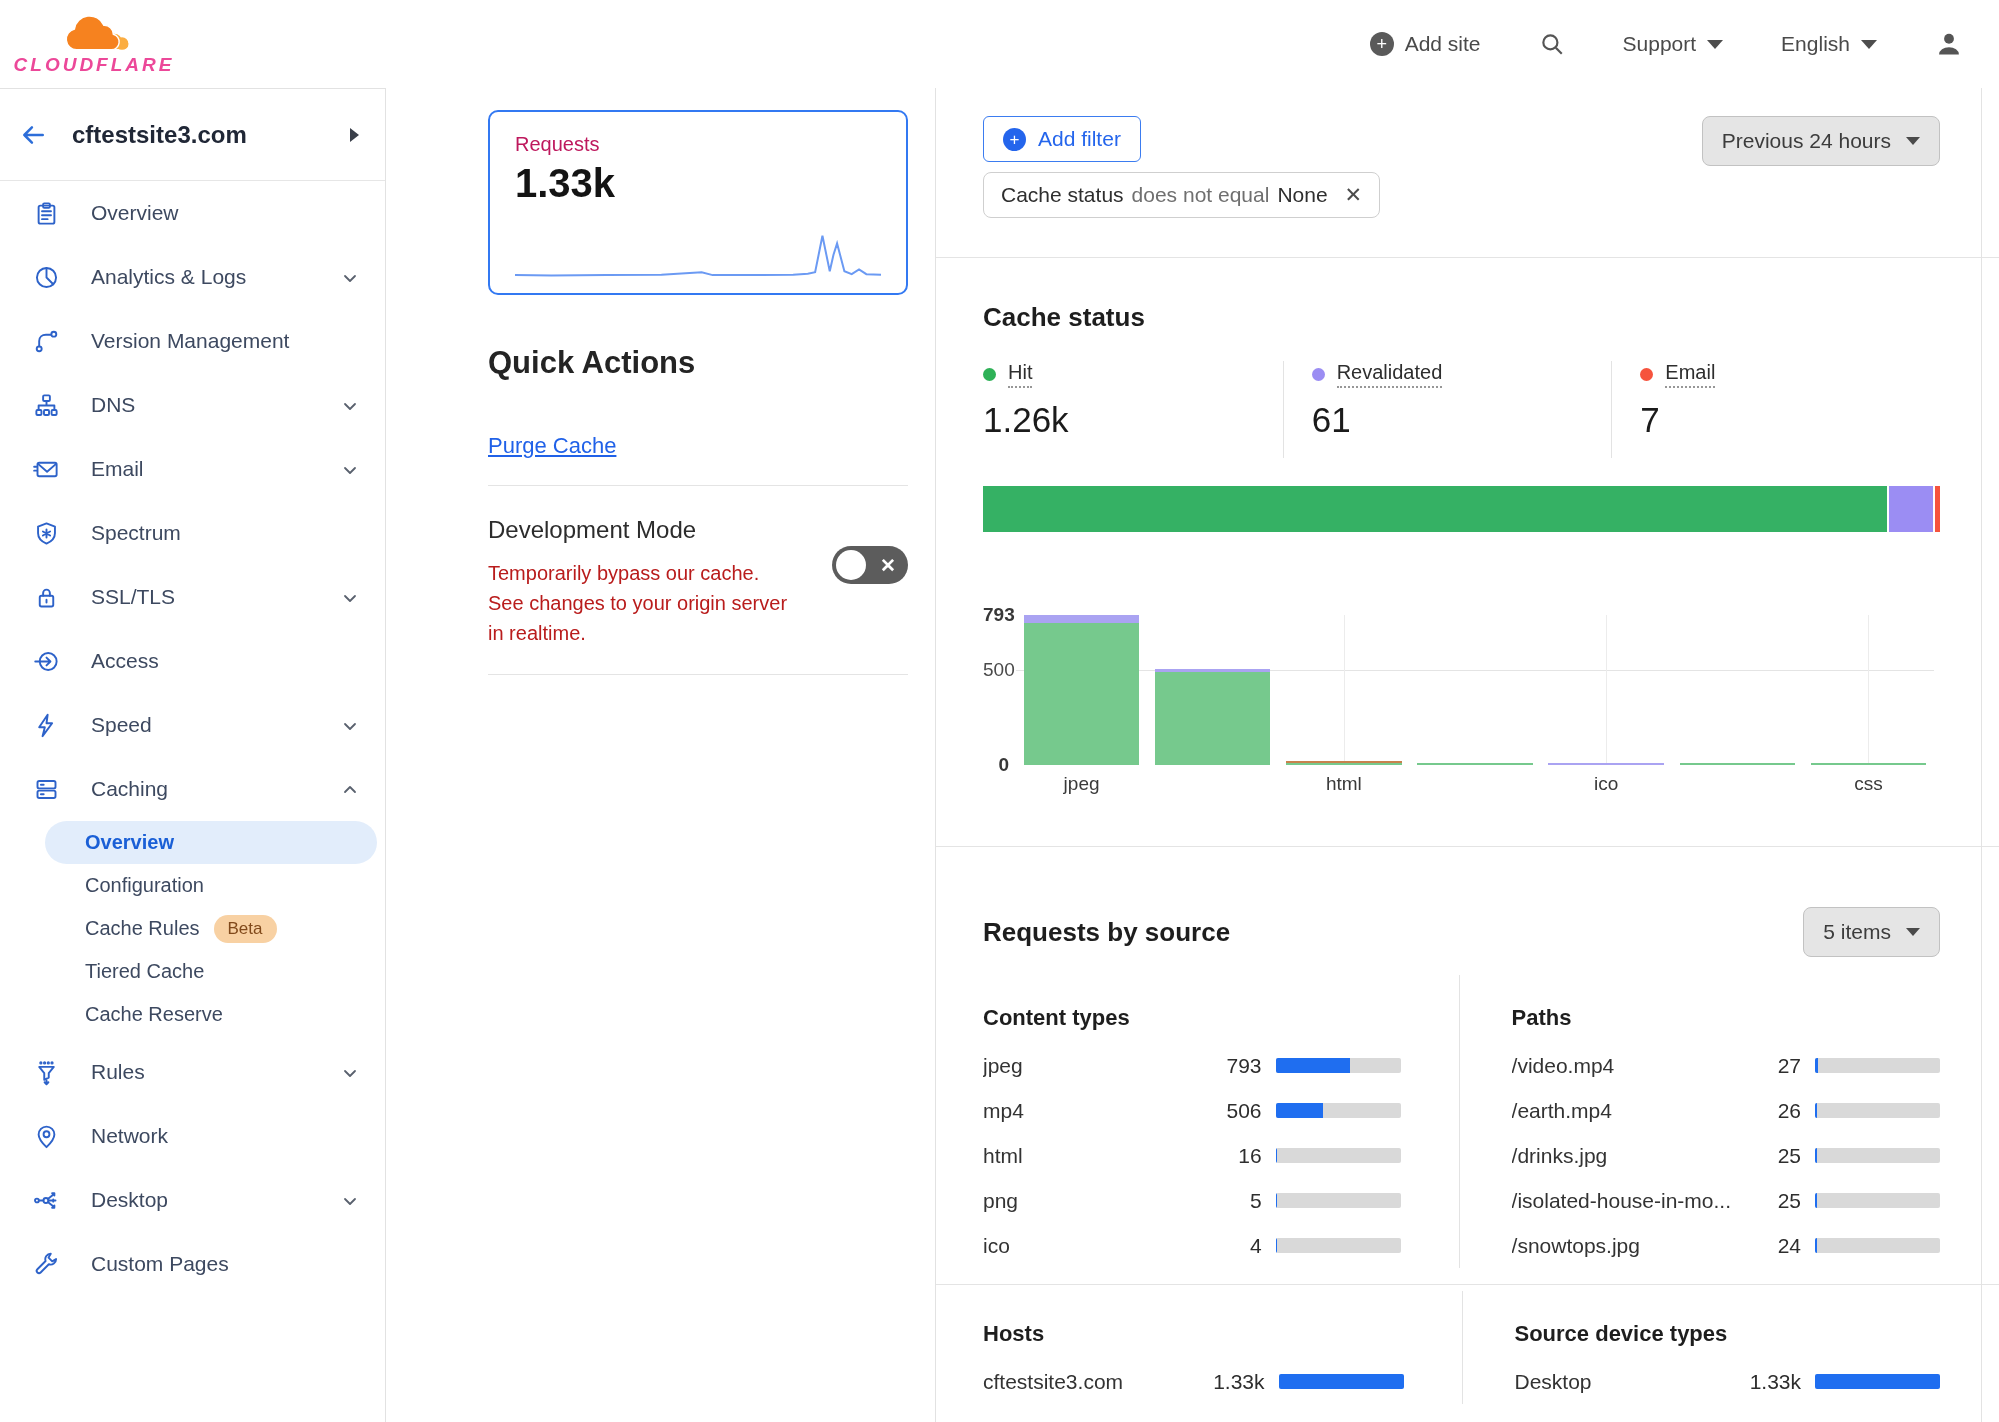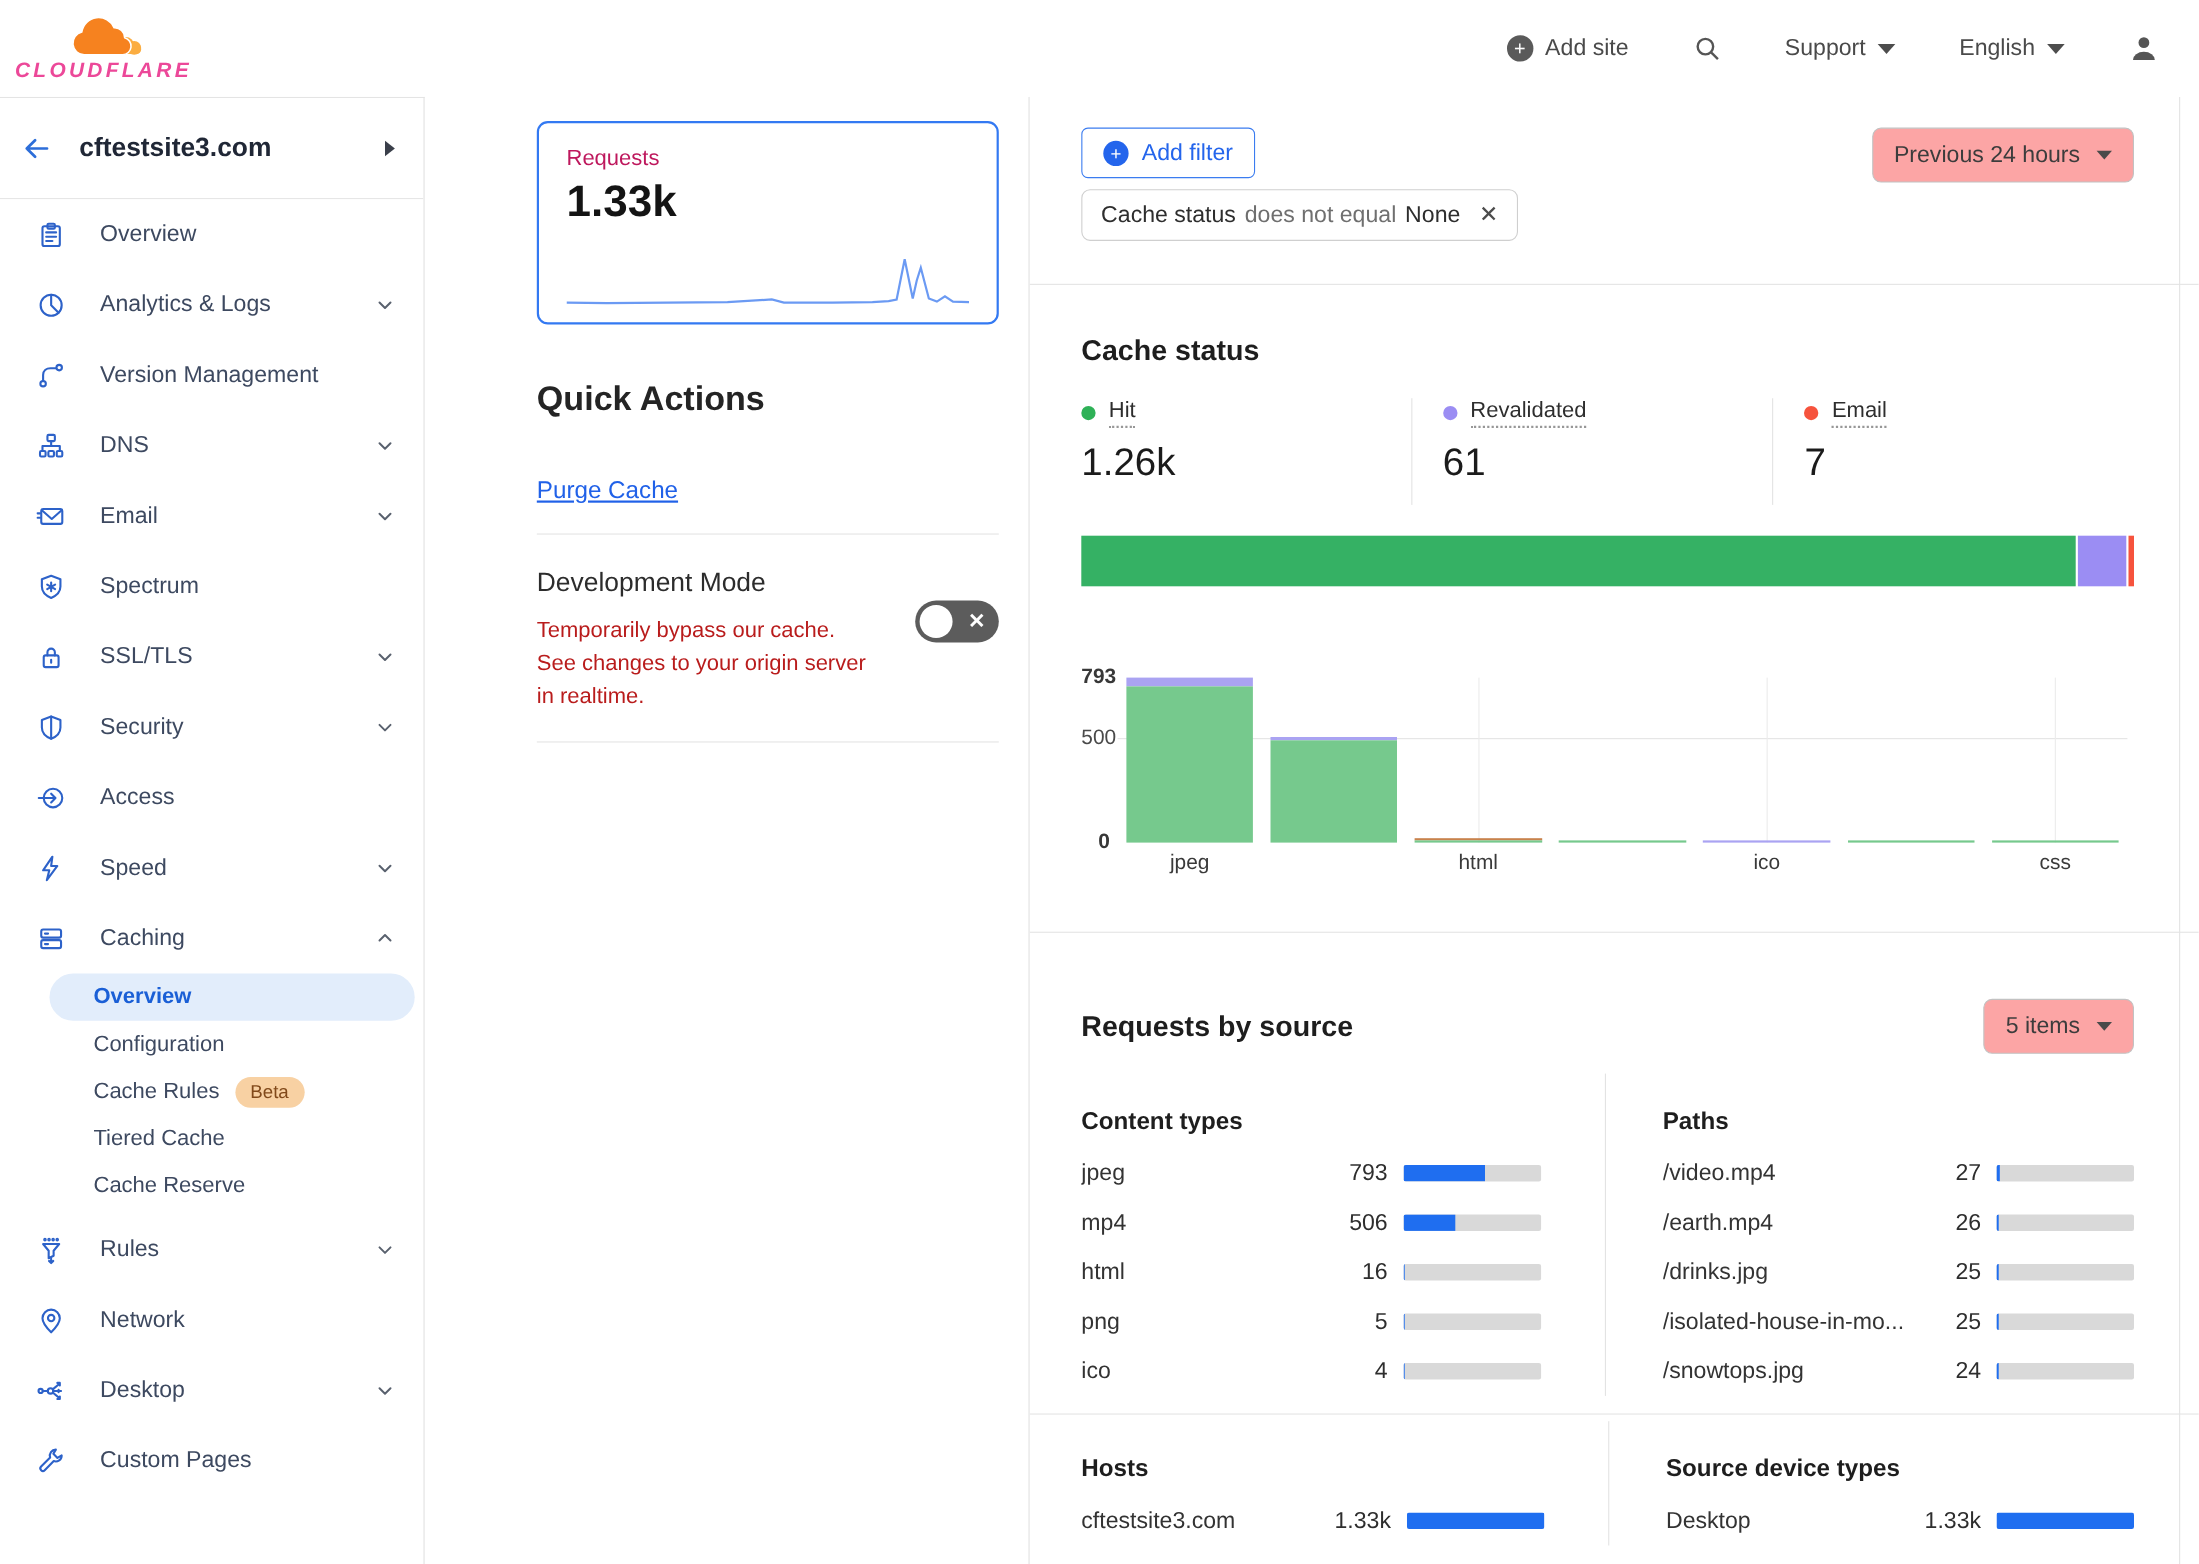--- a/index.html
+++ b/index.html
@@ -59,21 +59,21 @@
   .toggle-x { position:absolute; right:12px; top:50%; transform:translateY(-50%); color:#fff; font-size:19px; font-weight:bold; }
 
   
   .edge-line { position:absolute; right:17px; top:0; bottom:0; width:1px; background:#e3e3e3; }
   .filter-row { display:flex; justify-content:space-between; align-items:flex-start; margin-top:28px; }
   .add-filter { display:inline-flex; align-items:center; gap:12px; border:1px solid #3b7cf0; border-radius:6px; padding:10px 19px; font-size:21px; color:#2465ec; background:#fff; cursor:pointer; }
   .add-filter .plus { width:23px; height:23px; border-radius:50%; background:#2465ec; color:#fff; font-size:17px; display:flex; align-items:center; justify-content:center; line-height:1; }
   .chip { display:inline-flex; align-items:center; margin-top:10px; border:1px solid #cfcfcf; border-radius:8px; padding:10px 17px; font-size:21px; color:#2e2e2e; background:#fff; }
   .chip .op { color:#6f6f6f; margin:0 8px; }
   .chip .x { margin-left:17px; font-size:21px; color:#4c4c4c; cursor:pointer; }
-  .dropdown { display:inline-flex; align-items:center; gap:15px; border:1px solid #c2c2c2; border-radius:8px; padding:12px 19px; font-size:21px; color:#3c3c3c; background:#fca5a5; cursor:pointer; white-space:nowrap; }
+  .dropdown { display:inline-flex; align-items:center; gap:15px; border:1px solid #c2c2c2; border-radius:8px; padding:12px 19px; font-size:21px; color:#3c3c3c; background:#e5e5e5; cursor:pointer; white-space:nowrap; }
   .dd-caret { width:0; height:0; border-left:7px solid transparent; border-right:7px solid transparent; border-top:8px solid #4a4a4a; }
   .panel-div { border:none; border-top:1px solid #e4e4e4; margin:39px -59px 0 -47px; }
   .cs-title { margin-top:44px; font-size:26px; font-weight:bold; color:#1e1e1e; }
   .legend-row { display:flex; margin-top:28px; }
   .legend-col { flex:1; padding-bottom:18px; }
   .legend-col + .legend-col { border-left:1px solid #e3e3e3; padding-left:28px; }
   .legend-head { display:flex; align-items:center; gap:12px; font-size:20px; color:#2e2e2e; }
   .dot { width:13px; height:13px; border-radius:50%; flex:none; }
   .legend-label { border-bottom:2px dotted #979797; padding-bottom:2px; }
   .legend-value { font-size:35px; color:#1b1b1b; margin-top:12px; font-weight:500; }
@@ -234,32 +234,20 @@
         </div>
         <div class="nav-item">
           <span class="nav-icon">
             <svg viewBox="0 0 24 24" fill="none" stroke="#2d62c9" stroke-width="1.7" stroke-linecap="round" stroke-linejoin="round">
               <rect x="6" y="10.5" width="12" height="9.5" rx="1.5"></rect>
               <path d="M9 10.5V8a3 3 0 0 1 6 0v2.5"></path>
               <line x1="12" y1="14" x2="12" y2="16.5"></line>
             </svg>
           </span>
           <span class="nav-label">SSL/TLS</span>
-          <span class="nav-caret"><svg viewBox="0 0 18 18" width="18" height="18">
-              <polyline points="4,7 9,12 14,7" fill="none" stroke="#59616e" stroke-width="1.8" stroke-linecap="round" stroke-linejoin="round"></polyline>
-            </svg></span>
-        </div>
-        <div class="nav-item">
-          <span class="nav-icon">
-            <svg viewBox="0 0 24 24" fill="none" stroke="#2d62c9" stroke-width="1.7" stroke-linecap="round" stroke-linejoin="round">
-              <path d="M12 3l7.5 2.8v6c0 4.4-3.2 7.4-7.5 9.2-4.3-1.8-7.5-4.8-7.5-9.2v-6z"></path>
-              <path d="M12 3v18"></path>
-            </svg>
-          </span>
-          <span class="nav-label">Security</span>
           <span class="nav-caret"><svg viewBox="0 0 18 18" width="18" height="18">
               <polyline points="4,7 9,12 14,7" fill="none" stroke="#59616e" stroke-width="1.8" stroke-linecap="round" stroke-linejoin="round"></polyline>
             </svg></span>
         </div>
         <div class="nav-item">
           <span class="nav-icon">
             <svg viewBox="0 0 24 24" fill="none" stroke="#2d62c9" stroke-width="1.7" stroke-linecap="round" stroke-linejoin="round">
               <circle cx="13.5" cy="12" r="7.5"></circle>
               <path d="M2 12h13M12 8.5L15.5 12 12 15.5"></path>
             </svg>

